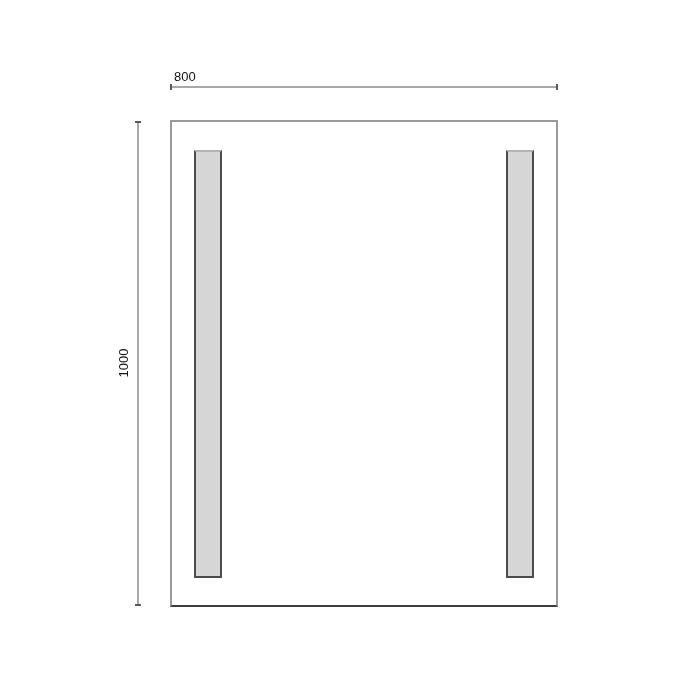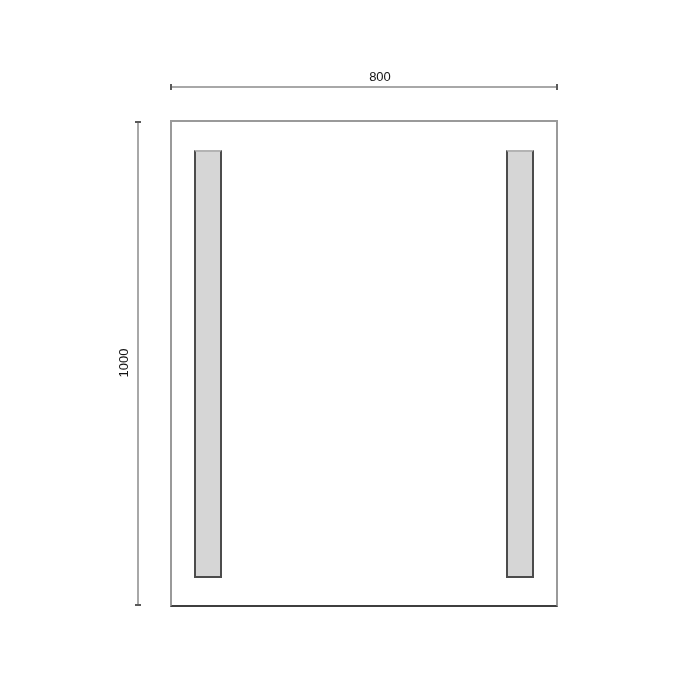--- a/index.html
+++ b/index.html
@@ -71,24 +71,24 @@
     width: 6px;
     height: 2px;
     background: #5a5a5a;
     left: 135px;
   }
   .tick-h.start { top: 121px; }
   .tick-h.end   { top: 604px; }
   
   .dim-label-w {
     position: absolute;
-    left: 186px;
+    left: 174px;
     top: 70px;
     width: 388px;
-    text-align: center;
+    text-align: left;
     font-size: 13px;
     line-height: 14px;
     color: #141414;
   }
   .dim-label-h {
     position: absolute;
     left: 96px;
     top: 356px;
     width: 56px;
     height: 14px;

